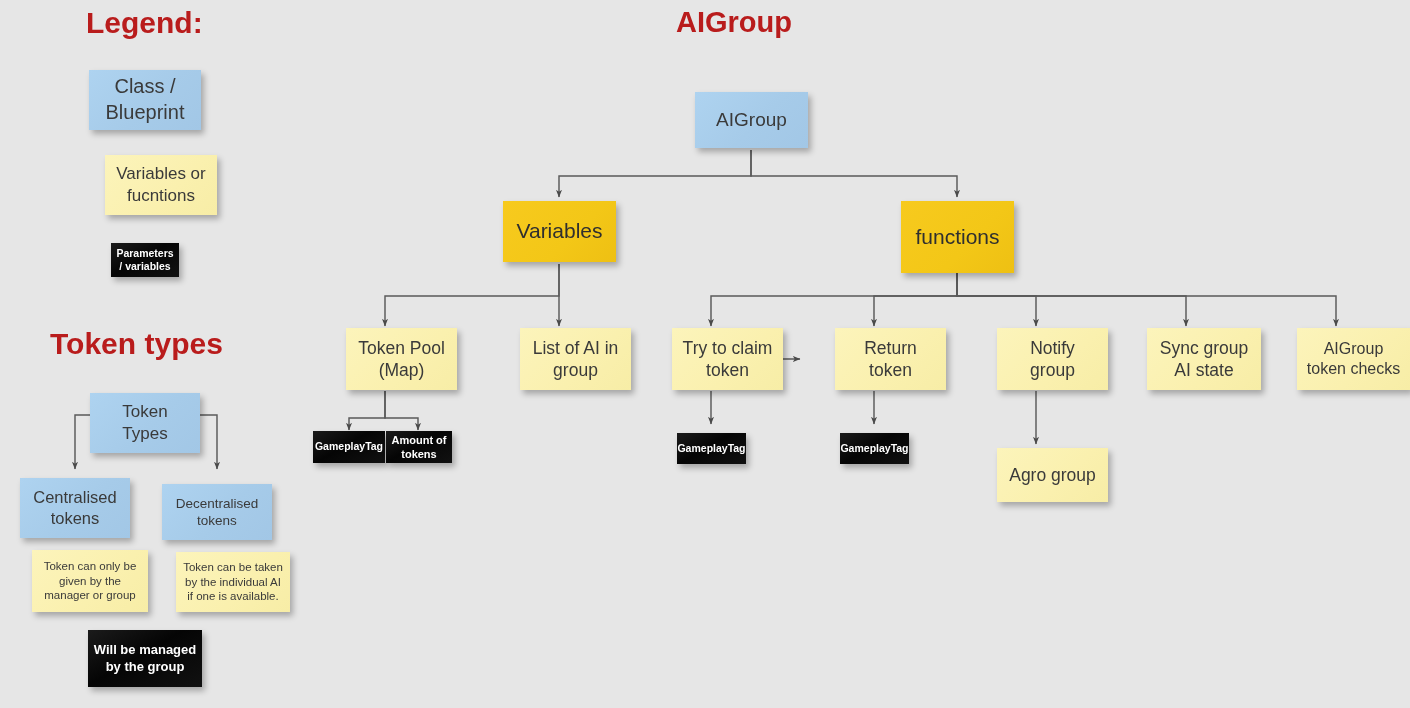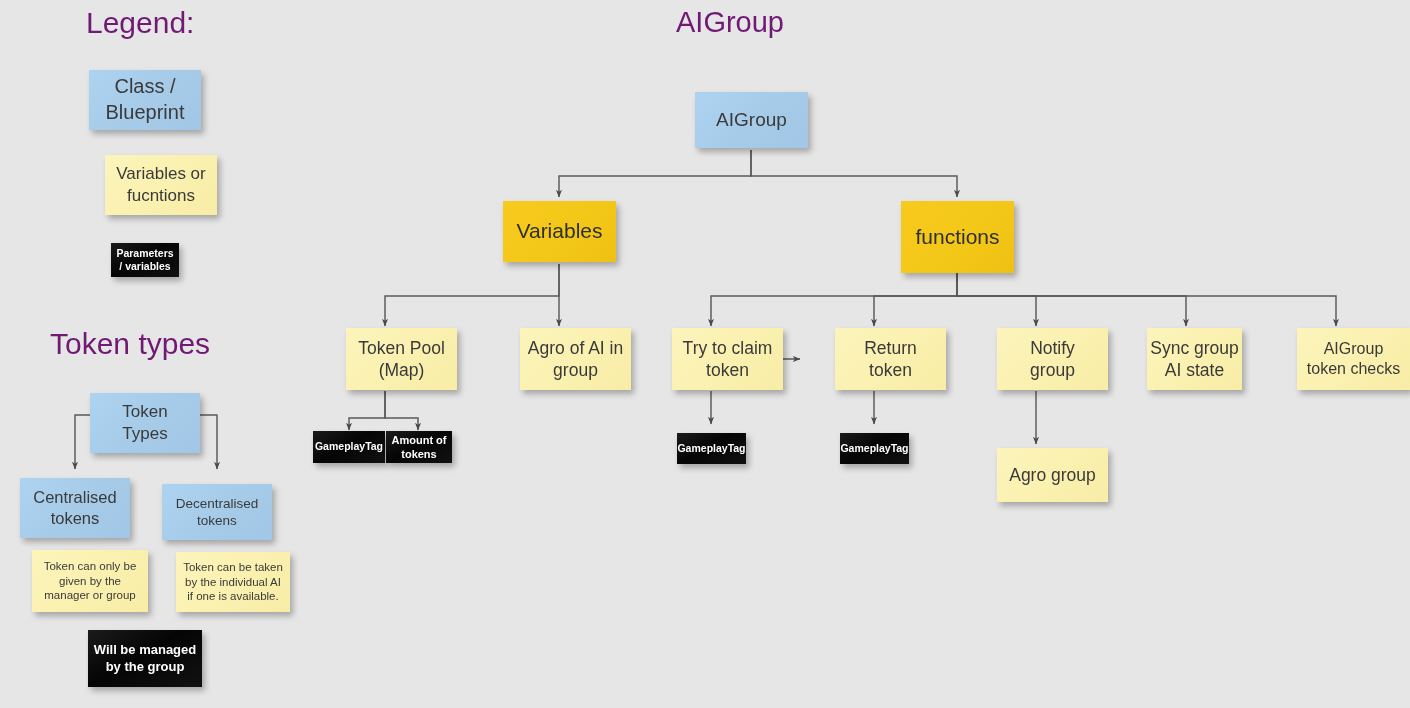--- a/index.html
+++ b/index.html
@@ -58,22 +58,22 @@
     margin-left: 16px;
   }
   .node.black {
     background: linear-gradient(150deg,#1b1b1b 0%, #050505 45%, #111111 100%);
     color: #ffffff;
     font-weight: bold;
   }
 
   .heading {
     position: absolute;
-    font-weight: normal;
-    color: #701a75;
+    font-weight: bold;
+    color: #b91c1c;
     z-index: 3;
     white-space: nowrap;
   }
   #title-legend { left: 86px; top: 6px; font-size: 30px; }
   #title-aigroup { left: 676px; top: 6px; font-size: 29px; }
   #title-tokentypes { left: 50px; top: 327px; font-size: 30px; }
 </style>
 </head>
 <body>
 
@@ -154,37 +154,37 @@
   <div class="node gold" style="left:901px; top:201px; width:113px; height:72px; font-size:21px;">functions</div>
 
   <div class="node yellow" style="left:330px; top:328px; width:111px; height:62px; font-size:17.5px;">Token Pool
 (Map)</div>
 
   <div class="node black" style="left:313px; top:431px; width:72px; height:32px; font-size:10.5px;">GameplayTag</div>
 
   <div class="node black" style="left:386px; top:431px; width:66px; height:32px; font-size:11px;">Amount of
 tokens</div>
 
-  <div class="node yellow" style="left:504px; top:328px; width:111px; height:62px; font-size:17.5px;">Agro of AI in
+  <div class="node yellow" style="left:504px; top:328px; width:111px; height:62px; font-size:17.5px;">List of AI in
 group</div>
 
   <div class="node yellow" style="left:656px; top:328px; width:111px; height:62px; font-size:17.5px;">Try to claim
 token</div>
 
   <div class="node black" style="left:677px; top:433px; width:69px; height:31px; font-size:10.5px;">GameplayTag</div>
 
   <div class="node yellow" style="left:819px; top:328px; width:111px; height:62px; font-size:17.5px;">Return
 token</div>
 
   <div class="node black" style="left:840px; top:433px; width:69px; height:31px; font-size:10.5px;">GameplayTag</div>
 
   <div class="node yellow" style="left:981px; top:328px; width:111px; height:62px; font-size:17.5px;">Notify
 group</div>
 
   <div class="node yellow" style="left:981px; top:448px; width:111px; height:54px; font-size:17.5px;">Agro group</div>
 
-  <div class="node yellow" style="left:1131px; top:328px; width:95px; height:62px; font-size:17.5px;">Sync group
+  <div class="node yellow" style="left:1131px; top:328px; width:114px; height:62px; font-size:17.5px;">Sync group
 AI state</div>
 
   <div class="node yellow" style="left:1281px; top:328px; width:113px; height:62px; font-size:16px;">AIGroup
 token checks</div>
 
 </div>
 
 </body></html>

